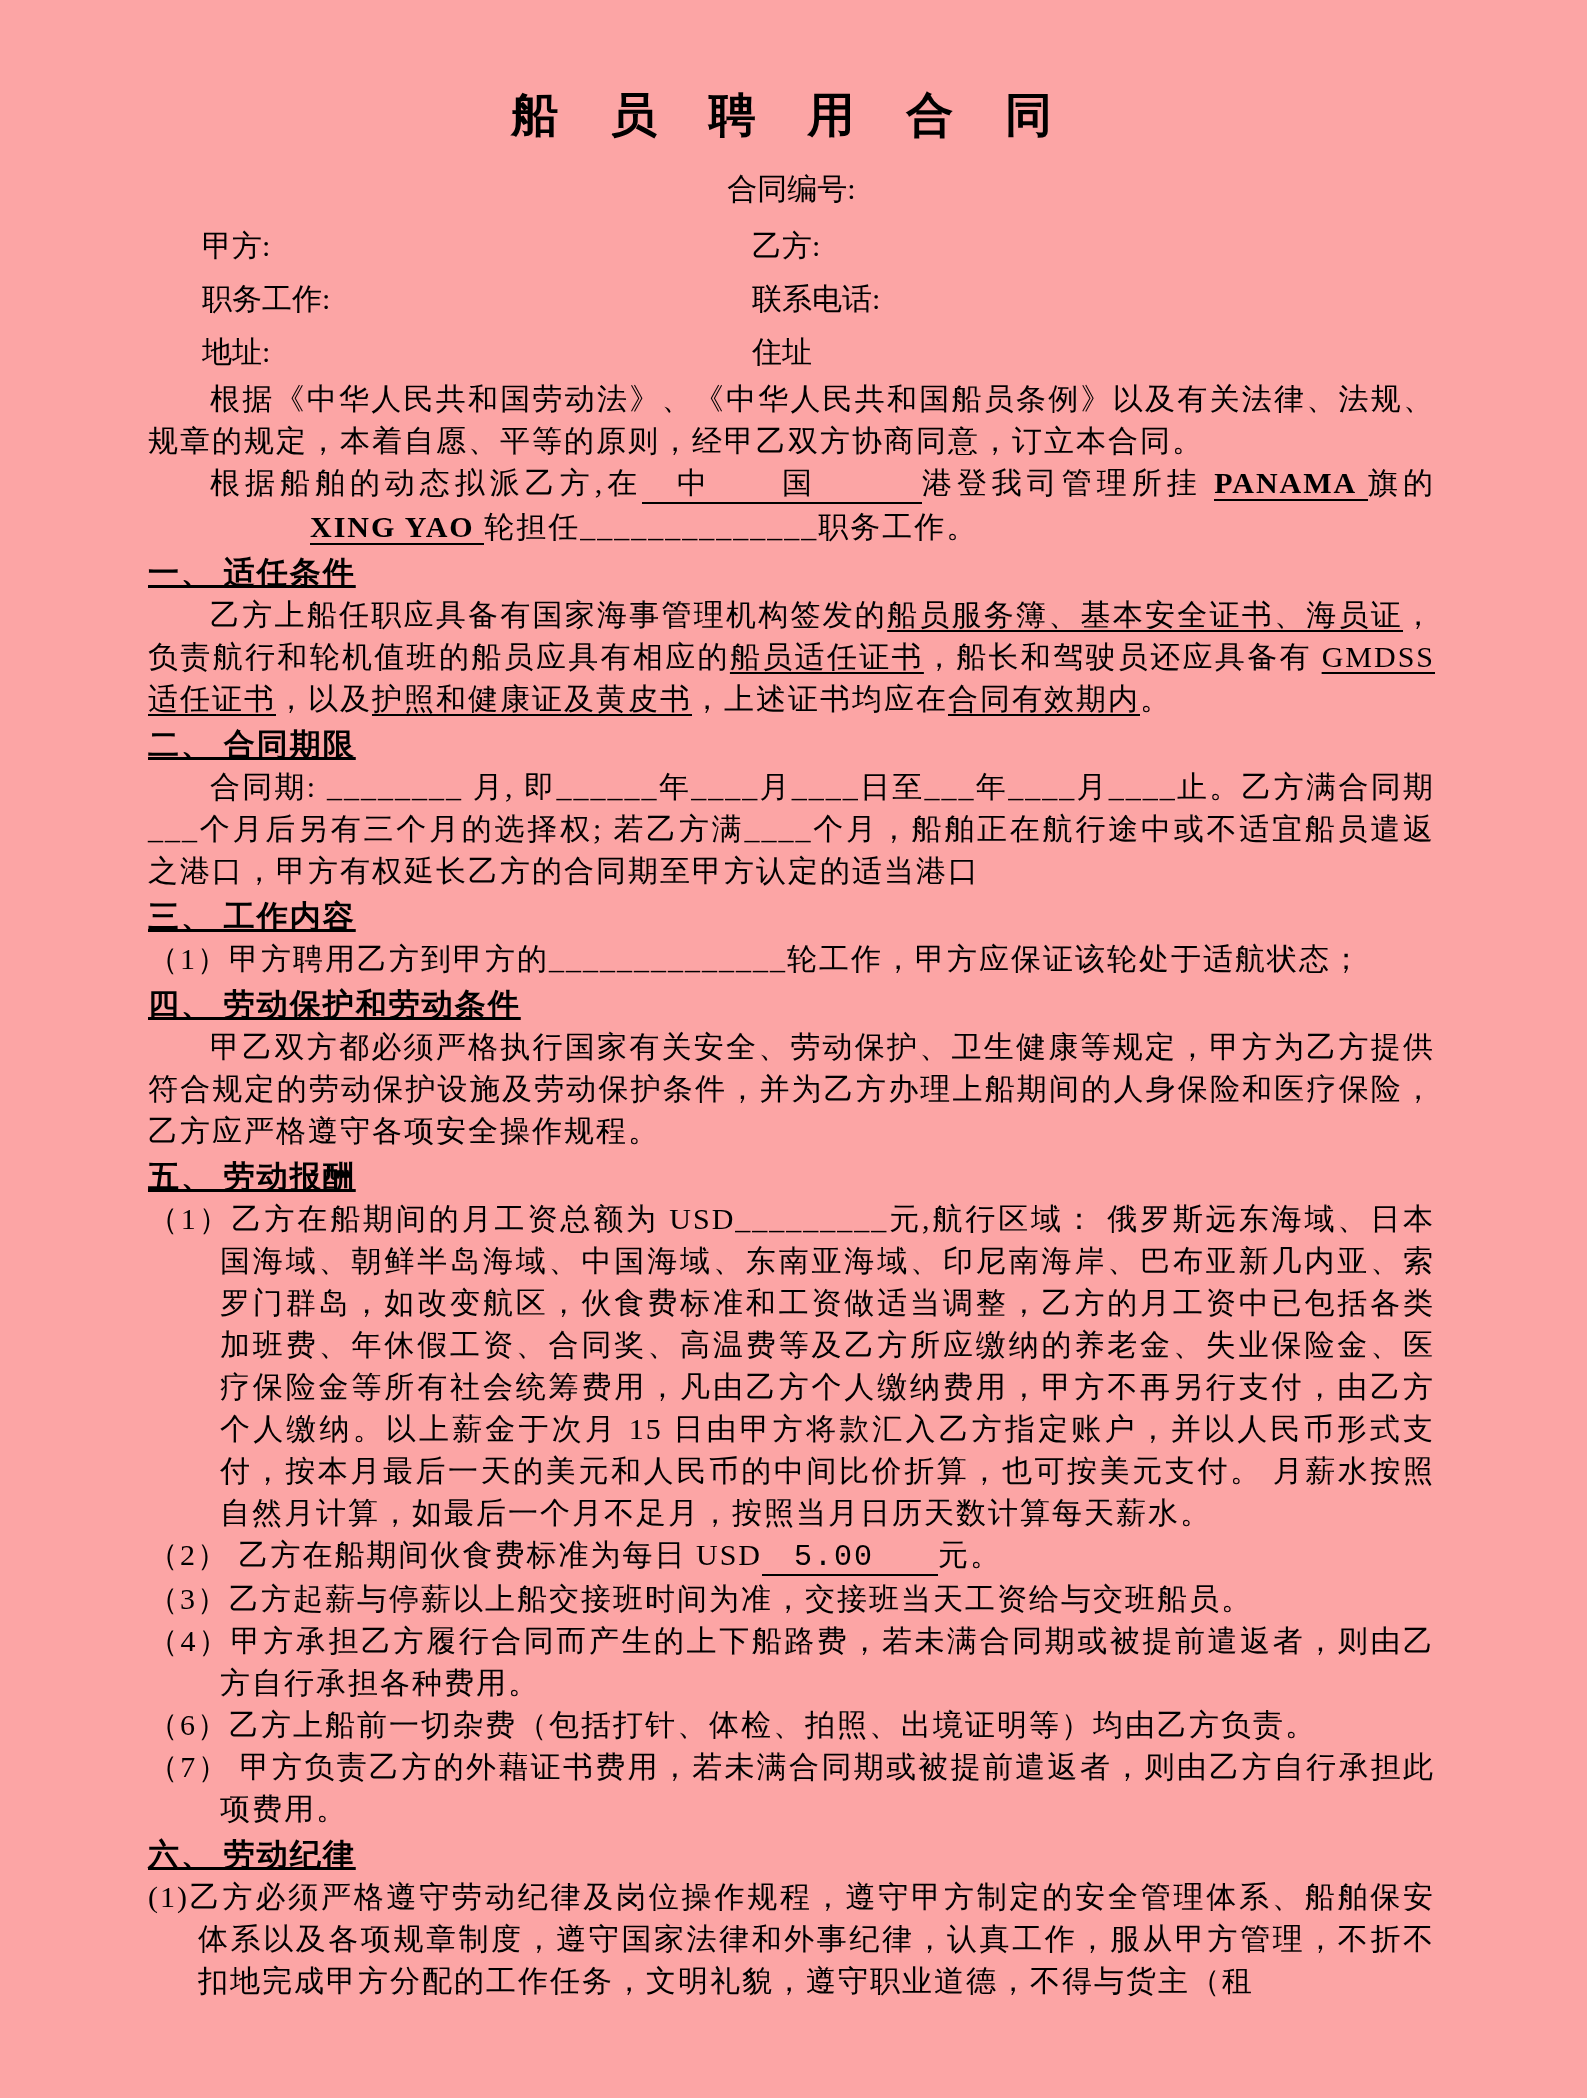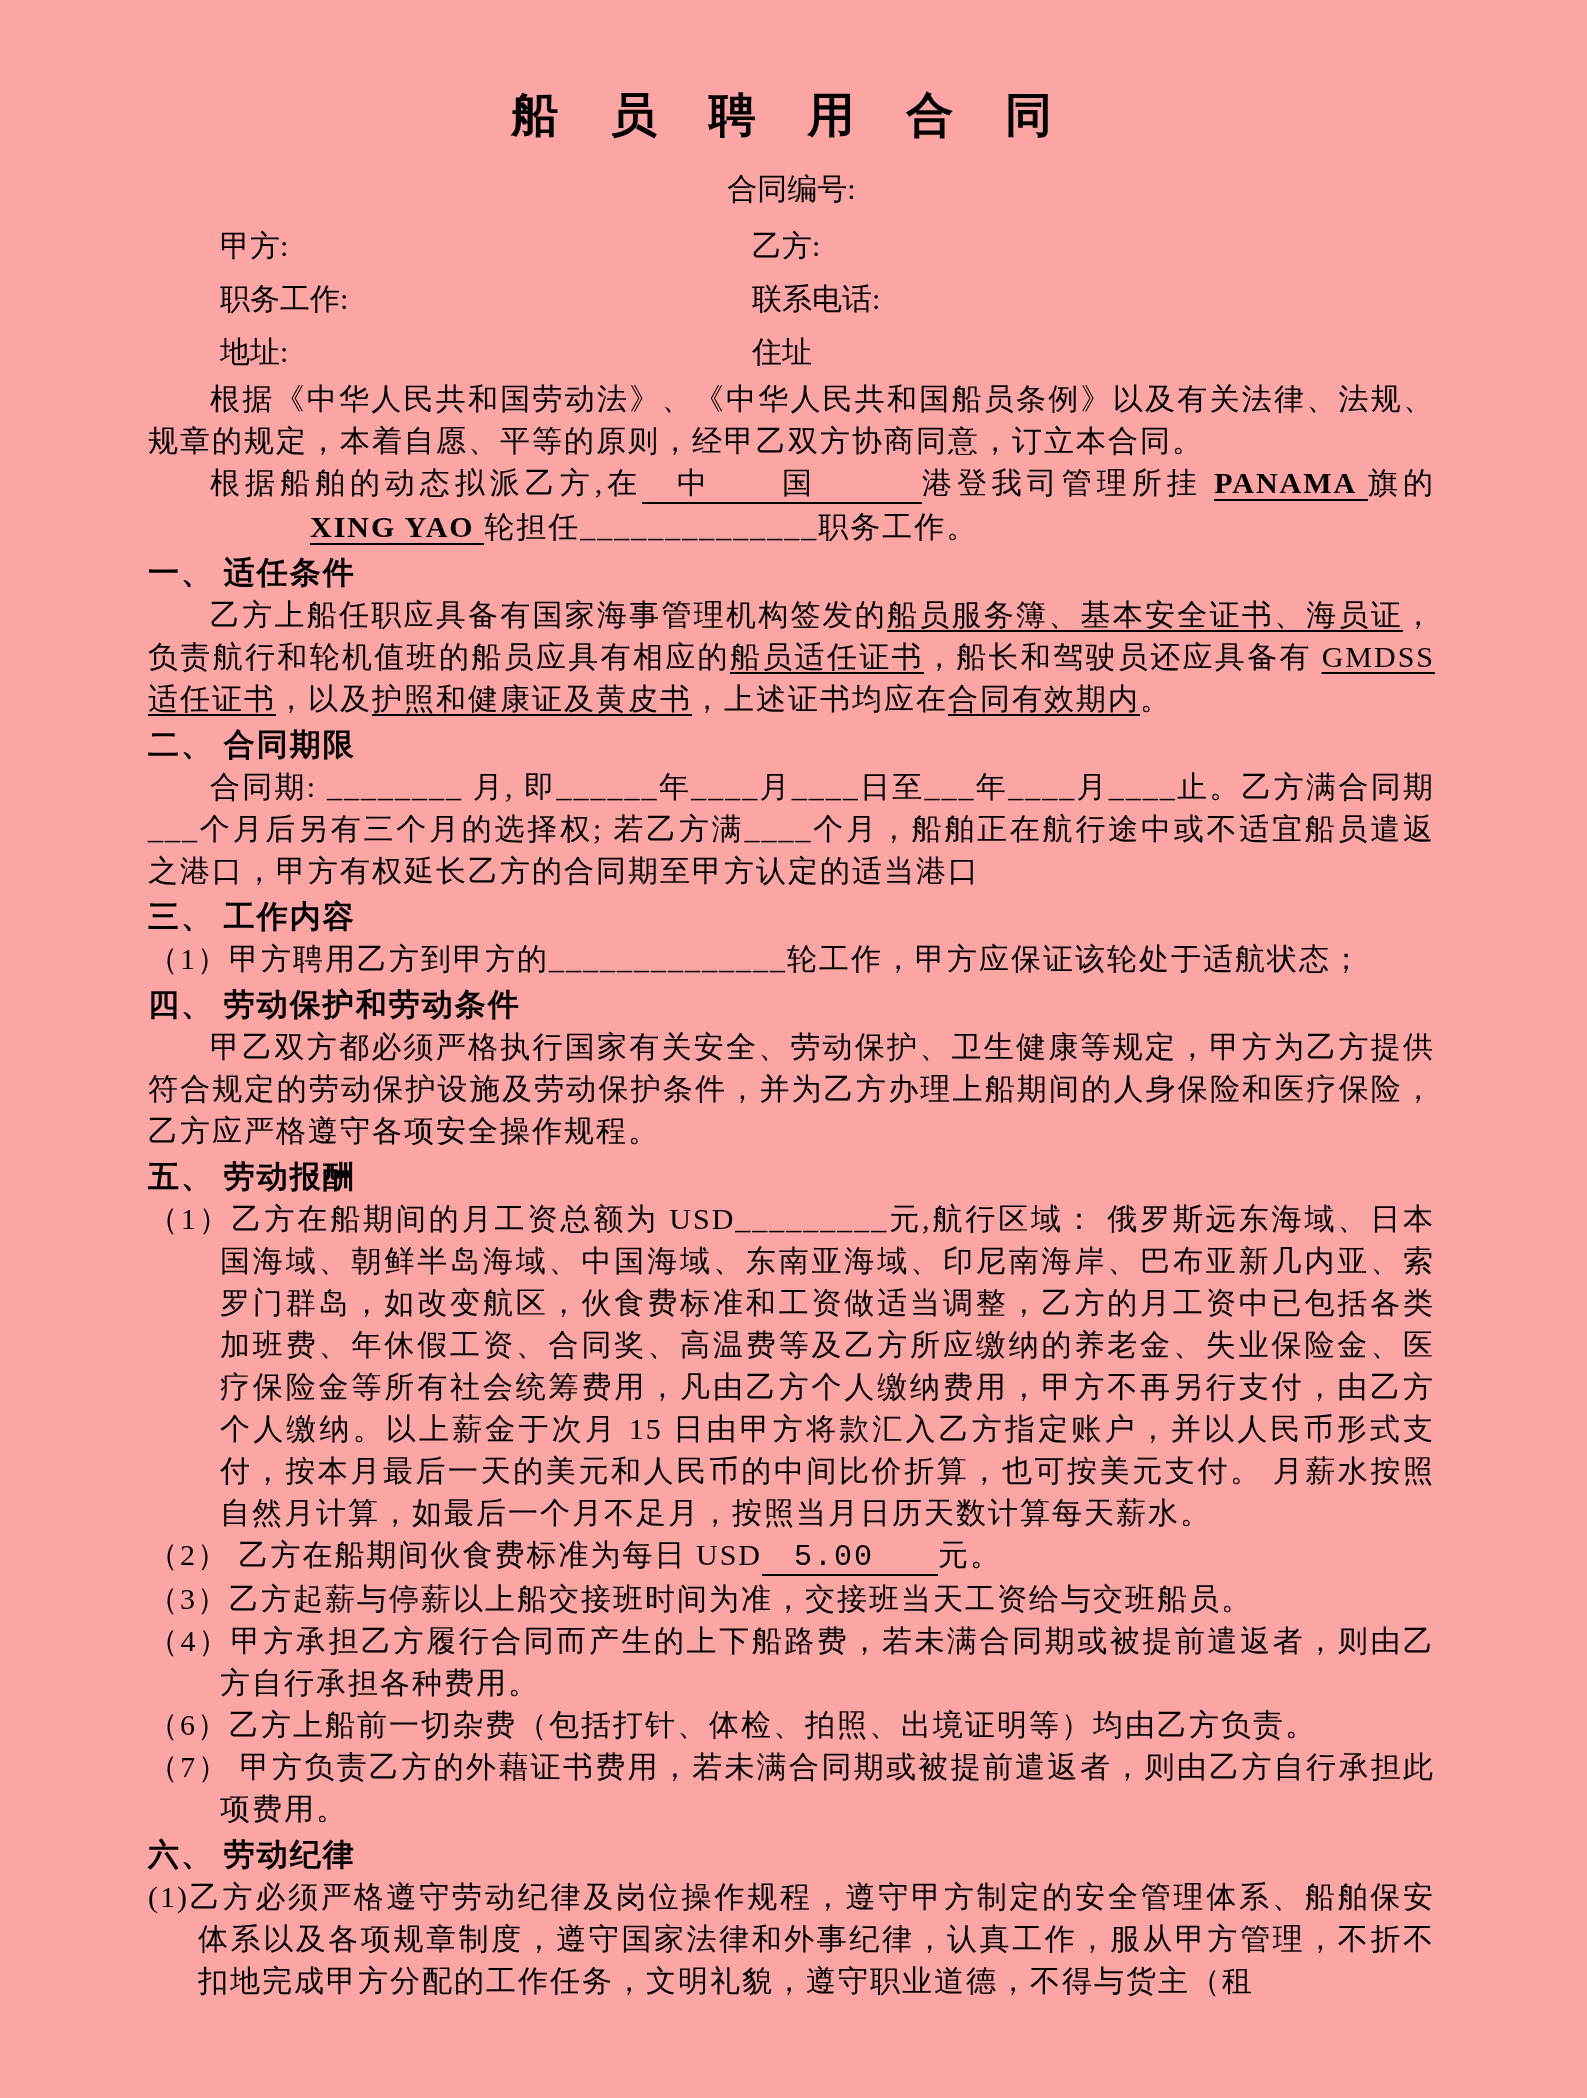--- a/index.html
+++ b/index.html
@@ -3,26 +3,26 @@
 <meta charset="utf-8">
 <style>
   * { margin:0; padding:0; box-sizing:border-box; }
   html,body { width:1587px; height:2098px; overflow:hidden; background:#ffffff; }
   body { font-family:"Liberation Serif","DejaVu Serif",serif; color:#000; }
   .page { width:1587px; height:2098px; padding:58px 152px 0 148px; background:#fca5a5; }
   .title { font-size:47px; font-weight:bold; text-align:center; letter-spacing:20px; margin-top:26px; white-space:nowrap; }
   .contract-no { font-size:30px; line-height:44px; margin-top:20px;text-align:center; }
   .row { font-size:30px; line-height:53px; position:relative; }
   .rows { margin-top:8px; }
-  .row .left { margin-left:72px; }
+  .row .left { margin-left:54px; }
   .row .right { position:absolute; left:604px; top:0; }
   .para { font-size:30px; line-height:42px; letter-spacing:2px; }
   .just { text-align:justify; text-justify:inter-ideograph; }
   .indent2 { text-indent:62px; }
-  .heading { font-size:31px; font-weight:bold; line-height:42px; letter-spacing:2px; margin-top:4px; }
+  .heading { font-size:31px; font-weight:bold; line-height:42px; letter-spacing:2px; margin-top:4px;text-decoration:underline; }
   .hang { padding-left:72px; text-indent:-72px; }
   .hang-s { padding-left:50px; text-indent:-50px; }
   .u { text-decoration:underline; text-decoration-thickness:2px; text-underline-offset:5px; }
   .blank { border-bottom:2px solid #000;font-family:Liberation Mono, monospace; }
   .bu { font-weight:bold; border-bottom:2px solid #000; }
   .assign1 { text-indent:62px; text-align:justify; text-align-last:justify; }
   .assign2 { padding-left:162px; }
 </style>
 </head>
 <body>

